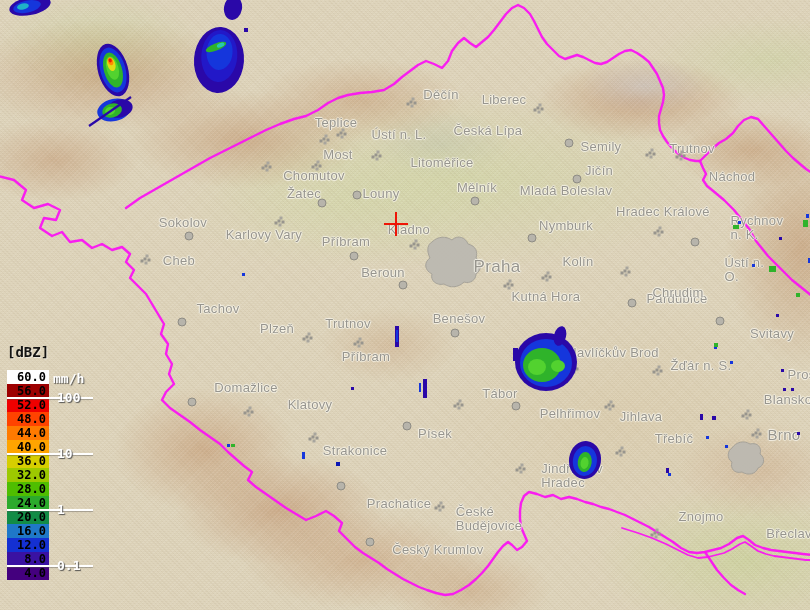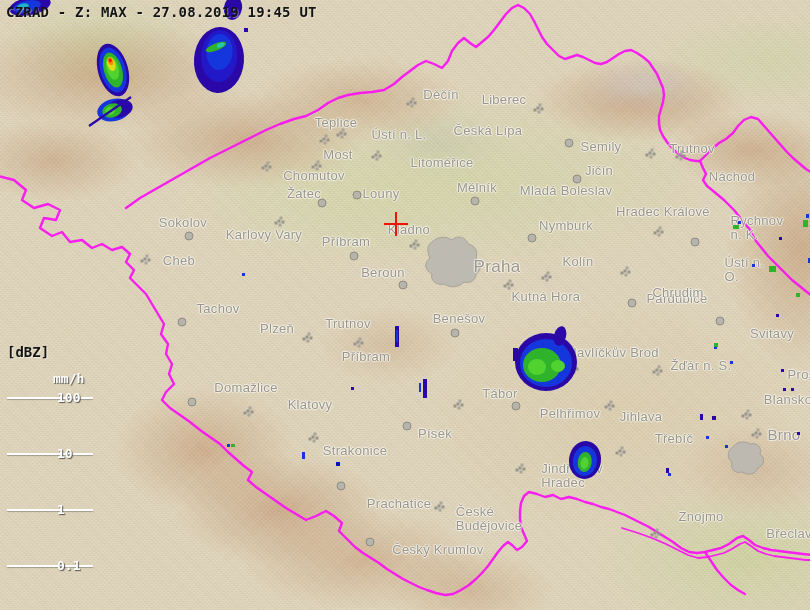--- a/index.html
+++ b/index.html
@@ -295,24 +295,40 @@
       <rect x="712" y="416" width="4" height="4" fill="#2A08A8"></rect>
       <rect x="706" y="436" width="3" height="3" fill="#1536DC"></rect>
       <rect x="725" y="445" width="3" height="3" fill="#1536DC"></rect>
       <rect x="666" y="468" width="3" height="5" fill="#2A08A8"></rect>
       <rect x="668" y="473" width="3" height="3" fill="#1536DC"></rect>
       <rect x="797" y="432" width="3" height="3" fill="#2A08A8"></rect>
       <rect x="384" y="223" width="24" height="2" fill="#EE1506"></rect>
       <rect x="395" y="212" width="2" height="24" fill="#EE1506"></rect>
     </svg>
 
-  <div class="title">CZRAD - Z: MAX - 27.08.2019 19:45 UT</div>
 
   <div class="legend" id="legend">
     <div class="dbz">[dBZ]</div>
+    <div id="legend-rows">
+        <div class="leg-row" style="background: rgb(255, 255, 255);">60.0</div>
+        <div class="leg-row" style="background: rgb(157, 0, 0);">56.0</div>
+        <div class="leg-row" style="background: rgb(239, 0, 0);">52.0</div>
+        <div class="leg-row" style="background: rgb(255, 67, 0);">48.0</div>
+        <div class="leg-row" style="background: rgb(255, 122, 0);">44.0</div>
+        <div class="leg-row" style="background: rgb(255, 164, 0);">40.0</div>
+        <div class="leg-row" style="background: rgb(214, 206, 0);">36.0</div>
+        <div class="leg-row" style="background: rgb(157, 201, 0);">32.0</div>
+        <div class="leg-row" style="background: rgb(79, 190, 0);">28.0</div>
+        <div class="leg-row" style="background: rgb(44, 170, 44);">24.0</div>
+        <div class="leg-row" style="background: rgb(18, 140, 70);">20.0</div>
+        <div class="leg-row" style="background: rgb(31, 120, 200);">16.0</div>
+        <div class="leg-row" style="background: rgb(20, 48, 210);">12.0</div>
+        <div class="leg-row" style="background: rgb(58, 18, 162);">8.0</div>
+        <div class="leg-row" style="background: rgb(68, 0, 126);">4.0</div>
+      </div>
     <span class="rate-unit">mm/h</span>
   <div class="leg-mark" style="top: 53px;">
         <div class="leg-line"></div>
         <span class="leg-rate">100</span>
       </div>
       <div class="leg-mark" style="top: 109px;">
         <div class="leg-line"></div>
         <span class="leg-rate">10</span>
       </div>
       <div class="leg-mark" style="top: 165px;">

